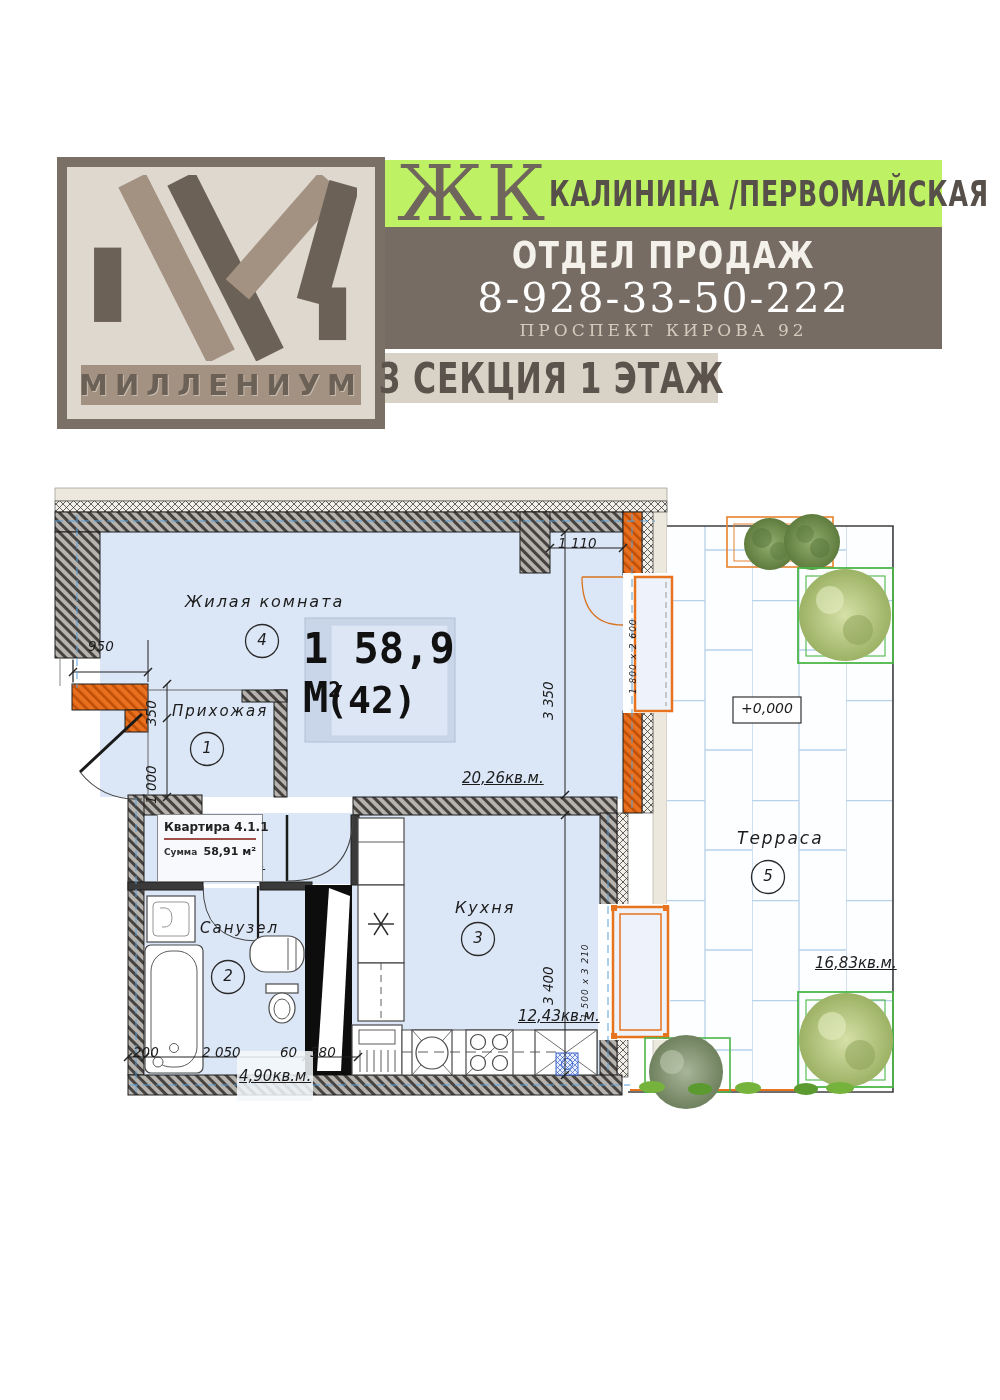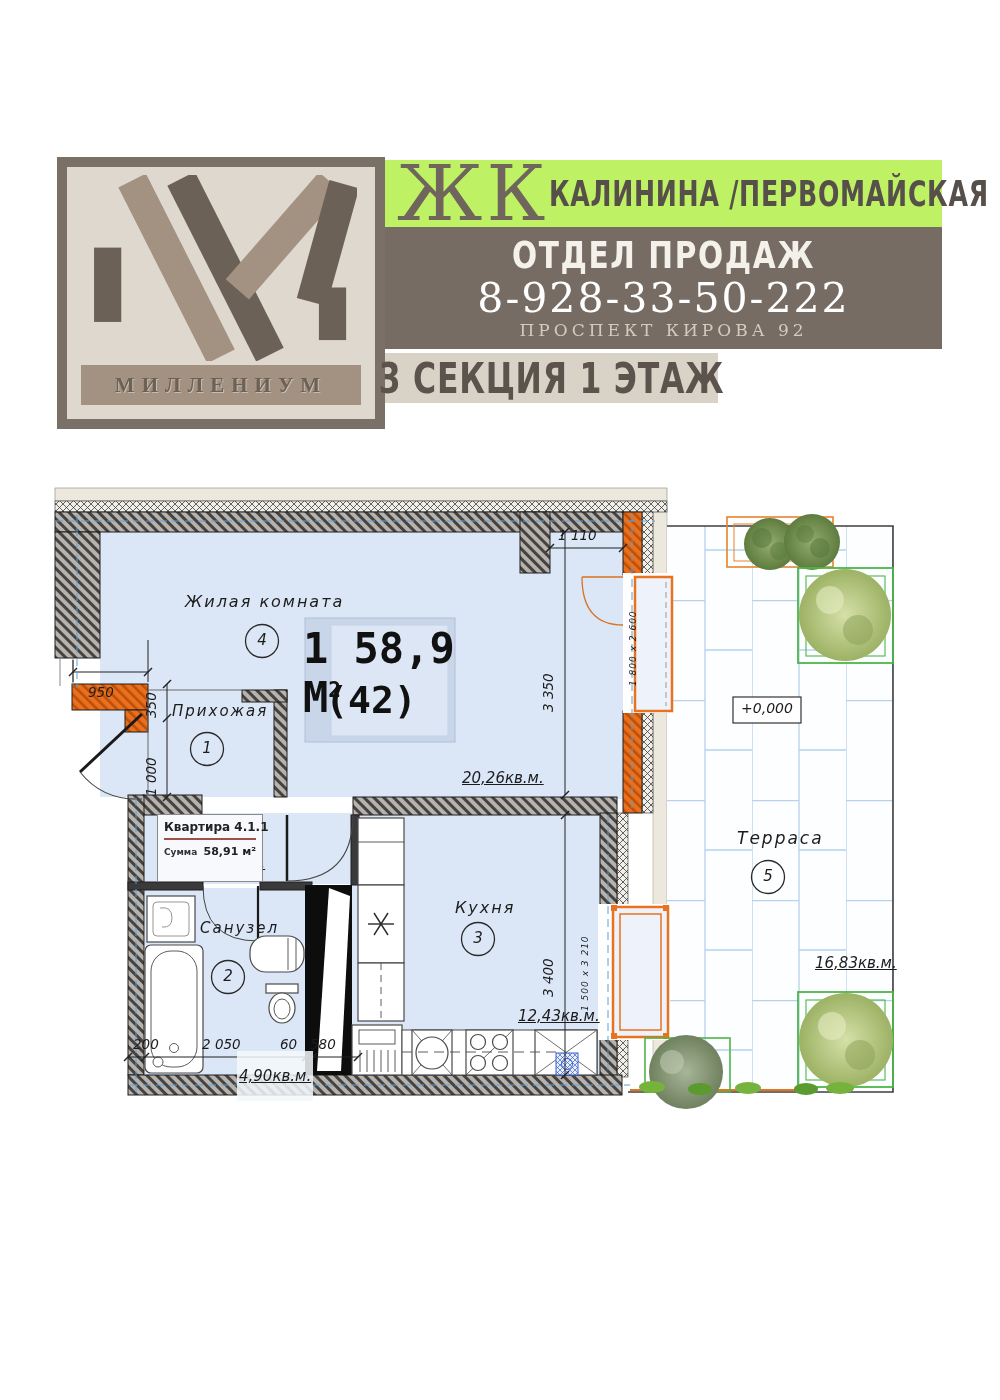--- a/index.html
+++ b/index.html
@@ -4,22 +4,22 @@
 <style>
   html,body{margin:0;padding:0;background:#ffffff;}
   #canvas{position:relative;width:1000px;height:1400px;background:#ffffff;overflow:hidden;
           font-family:"DejaVu Sans",sans-serif;}
   .abs{position:absolute;}
   
   #logo-box{left:57px;top:157px;width:328px;height:272px;background:#ded8cf;
             border:10px solid #7a7066;box-sizing:border-box;}
   #logo-bar{left:14px;top:198px;width:280px;height:40px;background:#a39181;
             display:flex;align-items:center;justify-content:center;}
-  #logo-bar span{font-size:21px;font-weight:bold;color:#6b6157;letter-spacing:7px;
-            text-shadow:1px 1px 0 #c9bcae;font-family:Liberation Serif, serif;}
+  #logo-bar span{font-size:29px;font-weight:bold;color:#6b6157;letter-spacing:7px;
+            text-shadow:1px 1px 0 #c9bcae;}
   #band-light{left:385px;top:160px;width:557px;height:67px;background:#bef264;
             display:flex;align-items:center;}
   #zk{font-family:"DejaVu Serif",serif;font-size:76px;line-height:64px;color:#6f655c;
       margin-left:12px;letter-spacing:4px;}
   #complex-name{display:inline-block;transform:scaleX(.72);transform-origin:left bottom;
       font-size:35px;font-weight:bold;color:#57504a;letter-spacing:1px;line-height:40px;
       white-space:nowrap;}
   #band-dark{left:385px;top:227px;width:557px;height:122px;background:#766c63;
       display:flex;flex-direction:column;align-items:center;justify-content:center;}
   #sales-title{display:inline-block;transform:scaleX(.8);font-size:37px;font-weight:bold;
@@ -29,21 +29,21 @@
   #address{font-family:"DejaVu Serif",serif;font-size:17px;color:#d5cabc;letter-spacing:4px;}
   #band-section{left:385px;top:353px;width:333px;height:50px;background:#d8d2c7;
       display:flex;align-items:center;justify-content:center;}
   #band-section span{display:inline-block;transform:scaleX(.75);font-size:42px;
       font-weight:bold;color:#5c544c;letter-spacing:1px;white-space:nowrap;}
   
   .pl{position:absolute;font-style:italic;color:#1c1c1c;}
   .room-name{font-size:16px;letter-spacing:2px;white-space:nowrap;}
   .room-num{width:34px;text-align:center;font-size:15px;}
   .area{font-size:15px;text-decoration:underline;white-space:nowrap;}
-  .dim{font-size:13.5px;white-space:nowrap;}
+  .dim{font-size:13.5px;white-space:nowrap;margin-top:8px;}
   .vtext{writing-mode:vertical-rl;transform:rotate(180deg);}
   .vsmall{font-size:9px;letter-spacing:1px;}
   #unit-line1{left:303px;top:624px;width:152px;text-align:left;
       font-family:"DejaVu Sans Mono",monospace;font-size:42px;font-weight:600;color:#111;}
   #unit-line1 sup{font-size:21px;}
   #unit-line2{left:295px;top:678px;width:152px;text-align:center;
       font-family:"DejaVu Sans Mono",monospace;font-size:38px;font-weight:600;color:#111;}
   #info-box{left:157px;top:814px;width:106px;height:68px;background:#f7f9fc;
       border:1px solid #8a8a8a;box-sizing:border-box;padding:5px 6px;font-style:normal;}
   #info-title{font-size:12px;font-weight:bold;color:#222;white-space:nowrap;}
@@ -383,21 +383,21 @@
     <div id="info-title">Квартира 4.1.1</div>
     <div id="info-divider"></div>
     <div id="info-row">
       <span id="info-sum-label">Сумма</span>
       <span id="info-sum-value">58,91 м²</span>
     </div>
   </div>
 
   <div class="pl" id="level-mark">+0,000</div>
 
-  <div class="pl dim" style="left:88px;top:684px;">950</div>
+  <div class="pl dim" style="left:88px;top:630px;">950</div>
   <div class="pl dim" style="left:558px;top:527px;">1 110</div>
   <div class="pl dim vtext" style="left:143px;top:684px;height:34px;">350</div>
   <div class="pl dim vtext" style="left:143px;top:718px;height:78px;">1 000</div>
   <div class="pl dim vtext" style="left:540px;top:628px;height:84px;">3 350</div>
   <div class="pl dim vtext" style="left:540px;top:913px;height:84px;">3 400</div>
   <div class="pl dim vtext vsmall" style="left:628px;top:600px;height:86px;">1 800 x 2 600</div>
   <div class="pl dim vtext vsmall" style="left:580px;top:925px;height:86px;">1 500 x 3 210</div>
   <div class="pl dim" style="left:133px;top:1036px;">200</div>
   <div class="pl dim" style="left:202px;top:1036px;">2 050</div>
   <div class="pl dim" style="left:280px;top:1036px;">60</div>

